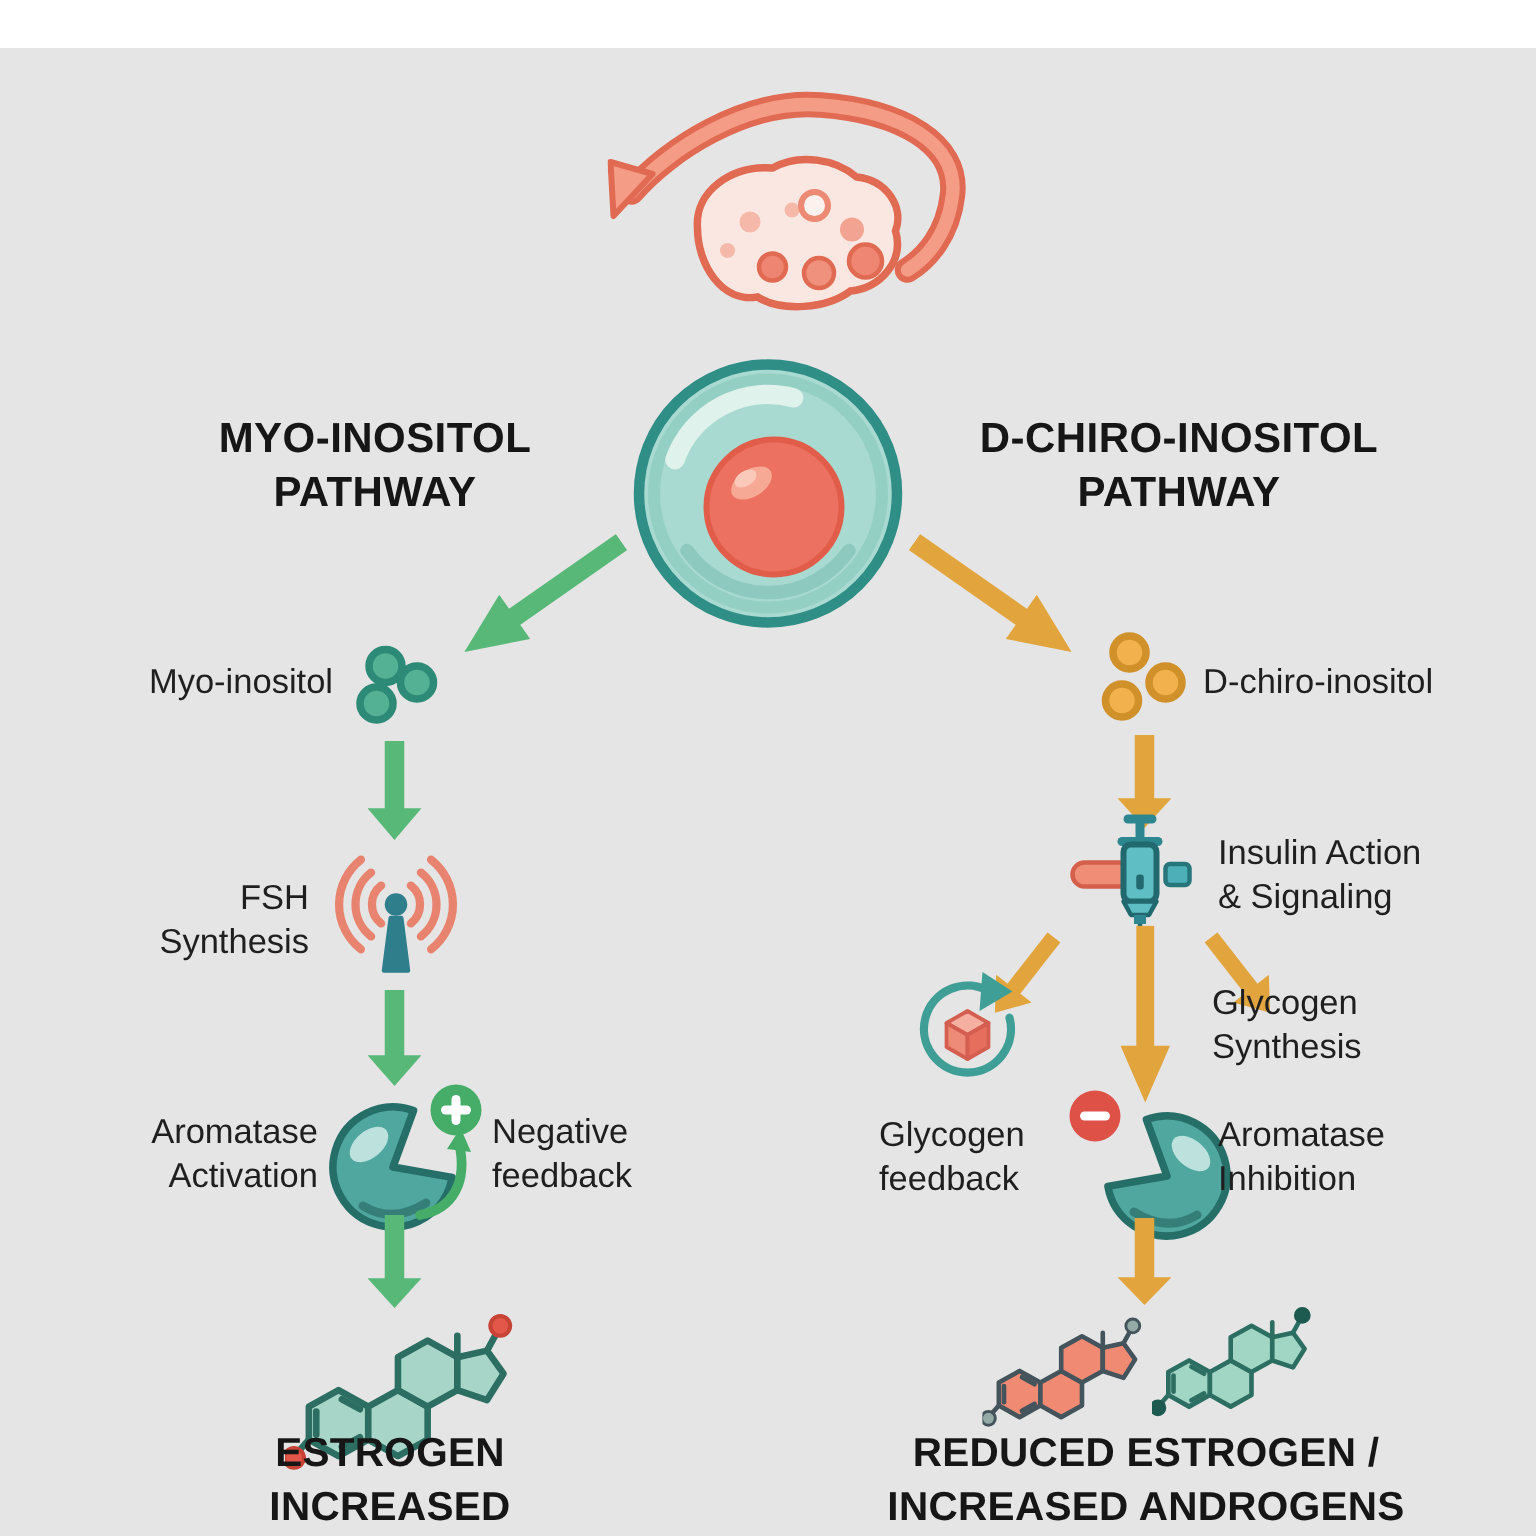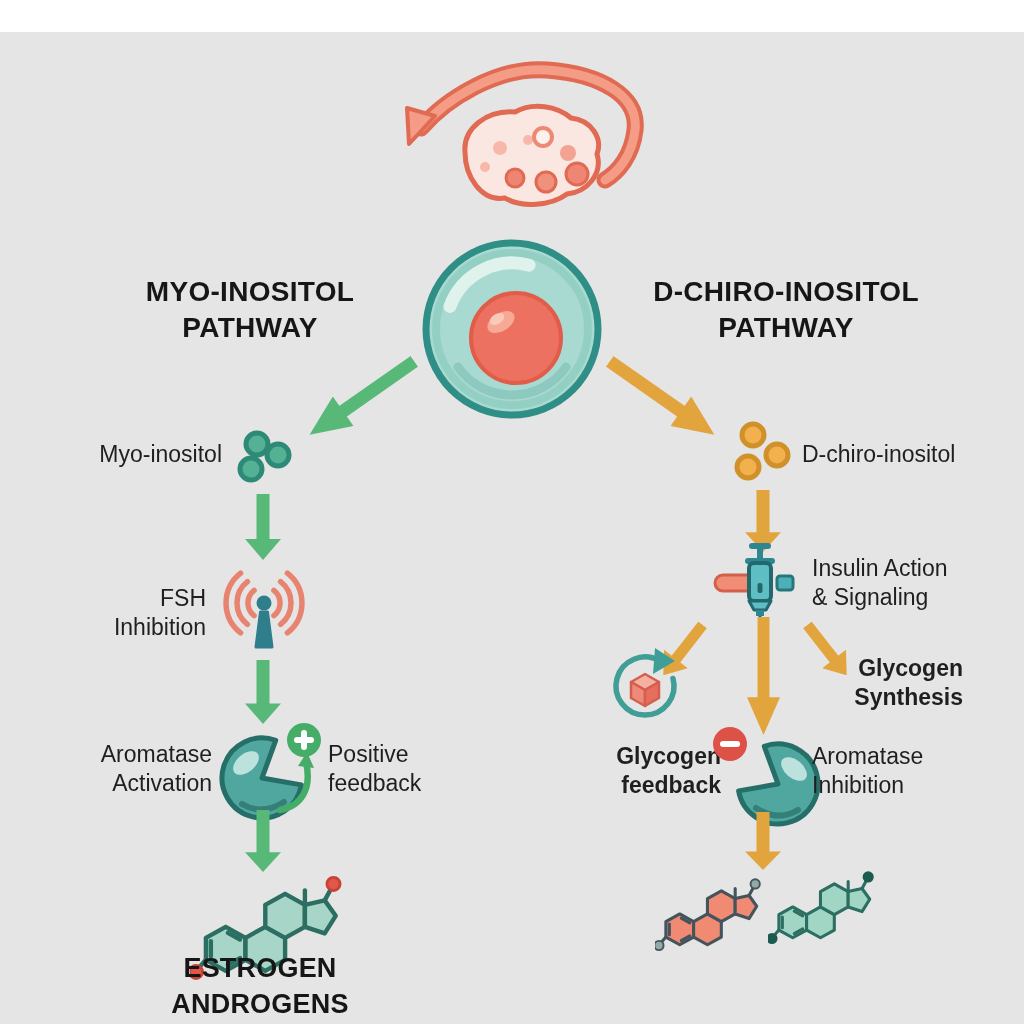--- a/index.html
+++ b/index.html
@@ -4,21 +4,21 @@
 <style>
   html,body{margin:0;padding:0;background:#ffffff;}
   #canvas{
     position:relative;width:1024px;height:1024px;background:#e5e5e5;
     font-family:"Liberation Sans", sans-serif;color:#1f1f1f;overflow:hidden;margin-top:32px;
   }
   .abs{position:absolute;}
   .lbl{white-space:pre-line;line-height:1.25;font-size:23px;color:#1f1f1f;}
   .lbl-r{text-align:right;}
   .lbl-l{text-align:left;}
-  .lbl-c{text-align:right;font-weight:bold;}
+  .lbl-c{text-align:left;}
   .title{white-space:pre-line;font-weight:700;font-size:28px;line-height:1.3;text-align:center;color:#161616;letter-spacing:.3px;}
   .outcome{white-space:pre-line;font-weight:700;font-size:27px;line-height:1.35;text-align:center;color:#161616;letter-spacing:.2px;}
   .arrow-green{fill:#57b878;}
   .arrow-amber{fill:#e2a43c;}
   .rot{transform-origin:50% 50%;}
   .mol{--mfill:#a7d6c8;--mstroke:#2c6e62;--dotfill:#e2574a;--dotstroke:#c74335;}
   .mol-estrogen{--mfill:#a7d6c8;--mstroke:#2c6e62;--dotfill:#e2574a;--dotstroke:#c74335;}
   .mol-coral{--mfill:#f08a73;--mstroke:#44545c;--dotfill:#93aaa6;--dotstroke:#44545c;}
   .mol-androgen{--mfill:#a2d6c4;--mstroke:#2c6e62;--dotfill:#1d5a50;--dotstroke:#1d5a50;}
   .steroid polygon{fill:var(--mfill);stroke:var(--mstroke);stroke-width:4;stroke-linejoin:round;}
@@ -101,21 +101,21 @@
     <circle cx="18" cy="49" r="11" fill="#55b193" stroke="#2d8a77" stroke-width="5"></circle>
   </svg>
 
   <div class="abs" style="left:245px;top:462px">
     <svg class="arrow-green" width="36" height="66">
         <use href="#arrow"></use>
       </svg>
   </div>
 
   <div class="abs lbl lbl-r" style="left:88px;top:552px;width:118px">FSH
-Inhibition</div>
+Synthesis</div>
   <svg class="abs" style="left:212px;top:535px" width="104" height="88" viewBox="0 0 104 88">
     <g stroke="#e8836f" stroke-width="5.5" fill="none" stroke-linecap="round">
       <path d="M42.1,48.6 A16,16 0 0 1 42.1,23.4"></path>
       <path d="M35.4,57.3 A27,27 0 0 1 35.4,14.7"></path>
       <path d="M28.6,65.9 A38,38 0 0 1 28.6,6.1"></path>
       <g transform="translate(104,0) scale(-1,1)">
         <path d="M42.1,48.6 A16,16 0 0 1 42.1,23.4"></path>
         <path d="M35.4,57.3 A27,27 0 0 1 35.4,14.7"></path>
         <path d="M28.6,65.9 A38,38 0 0 1 28.6,6.1"></path>
       </g>
@@ -139,34 +139,34 @@
       <path d="M-20,26 Q0,38 22,24" stroke="#357f78" stroke-width="6" fill="none" stroke-linecap="round"></path>
     </g>
     <g>
       <path d="M70,96 C92,92 102,74 96,48" stroke="#45ad68" stroke-width="6.5" fill="none" stroke-linecap="round"></path>
       <polygon points="88,52 104,54 97,38" fill="#45ad68"></polygon>
     </g>
     <circle cx="94" cy="26" r="17" fill="#45ad68"></circle>
     <rect x="84" y="23" width="20" height="6" rx="3" fill="#ffffff"></rect>
     <rect x="91" y="16" width="6" height="20" rx="3" fill="#ffffff"></rect>
   </svg>
-  <div class="abs lbl lbl-l" style="left:328px;top:708px;width:120px">Positive
+  <div class="abs lbl lbl-l" style="left:328px;top:708px;width:120px">Negative
 feedback</div>
 
   <div class="abs" style="left:245px;top:778px">
     <svg class="arrow-green" width="36" height="62">
         <use href="#arrow"></use>
       </svg>
   </div>
 
   <svg class="abs mol mol-estrogen" style="left:190px;top:842px" width="155" height="110" viewBox="0 0 140 100">
     <use href="#steroid"></use>
   </svg>
   <div class="abs outcome" style="left:120px;top:918px;width:280px">ESTROGEN
-ANDROGENS</div>
+INCREASED</div>
 
   <svg class="abs" style="left:733px;top:388px" width="62" height="66" viewBox="0 0 62 66">
     <circle cx="20" cy="15" r="11" fill="#f2b14c" stroke="#d0912a" stroke-width="5"></circle>
     <circle cx="15" cy="47" r="11" fill="#f2b14c" stroke="#d0912a" stroke-width="5"></circle>
     <circle cx="44" cy="35" r="11" fill="#f2b14c" stroke="#d0912a" stroke-width="5"></circle>
   </svg>
   <div class="abs lbl lbl-l" style="left:802px;top:408px;width:200px">D-chiro-inositol</div>
 
   <div class="abs" style="left:745px;top:458px">
     <svg class="arrow-amber" width="36" height="62">
@@ -236,14 +236,16 @@
         <use href="#arrow"></use>
       </svg>
   </div>
 
   <svg class="abs mol mol-coral" style="left:655px;top:845px" width="108" height="77" viewBox="0 0 140 100">
     <use href="#steroid"></use>
   </svg>
   <svg class="abs mol mol-androgen" style="left:768px;top:838px" width="108" height="77" viewBox="0 0 140 100">
     <use href="#steroid"></use>
   </svg>
+  <div class="abs outcome" style="left:552px;top:918px;width:424px">REDUCED ESTROGEN /
+INCREASED ANDROGENS</div>
 
 </div>
 
 </body></html>

